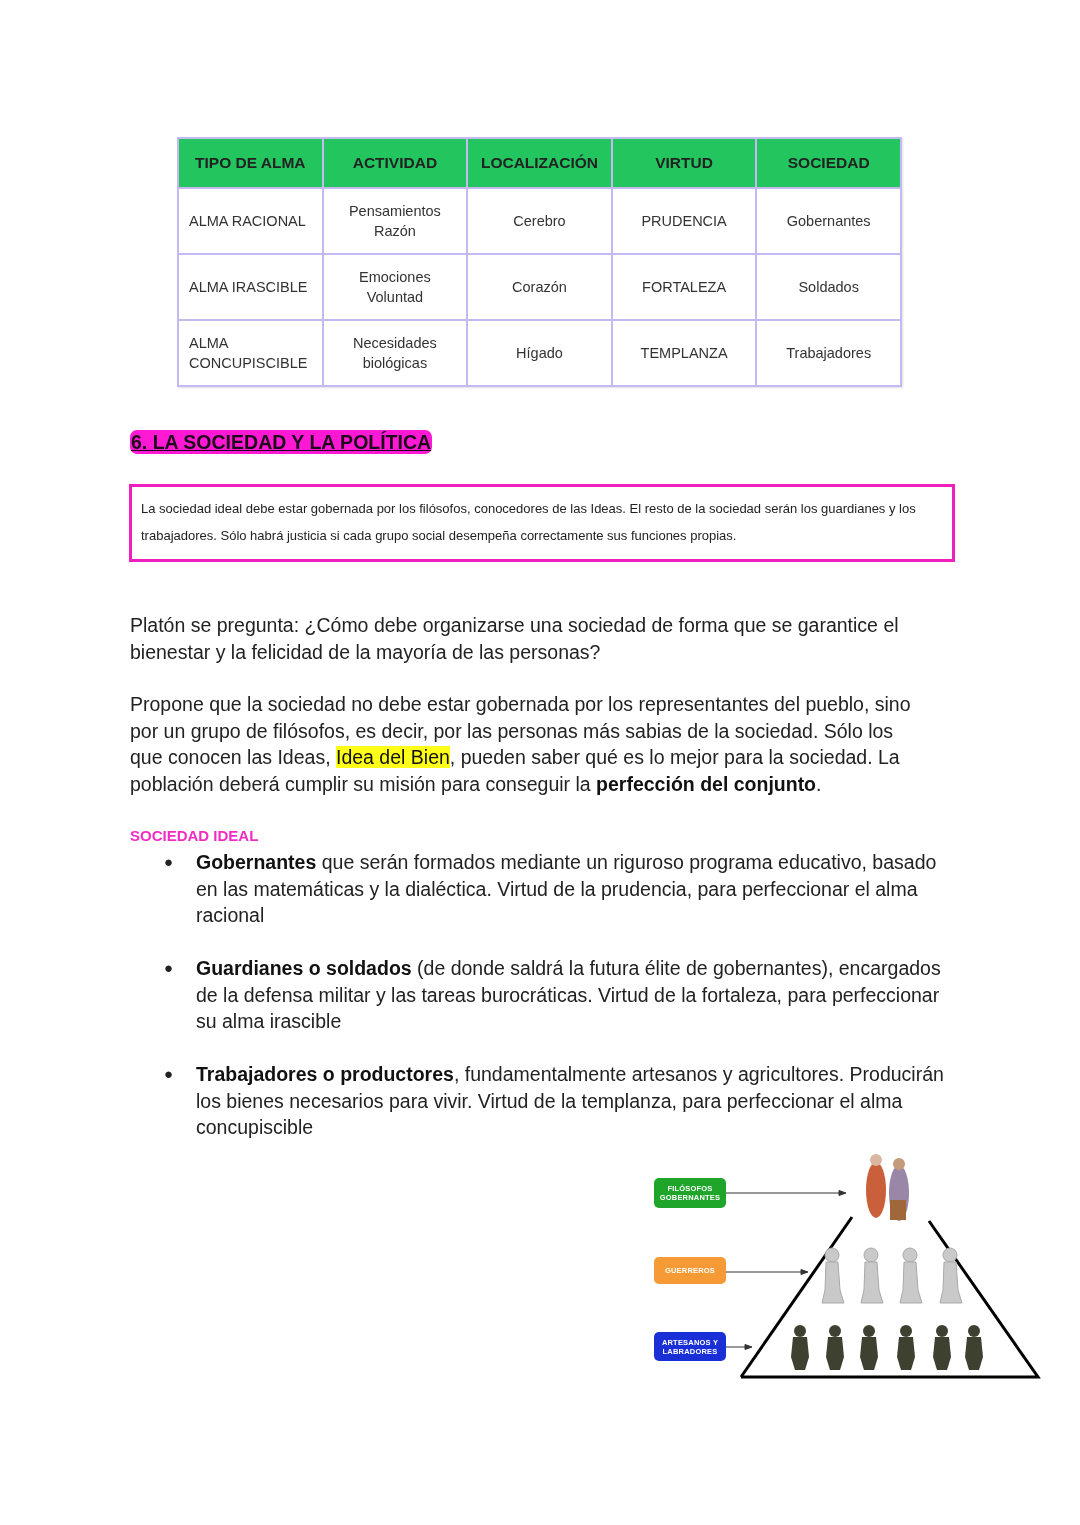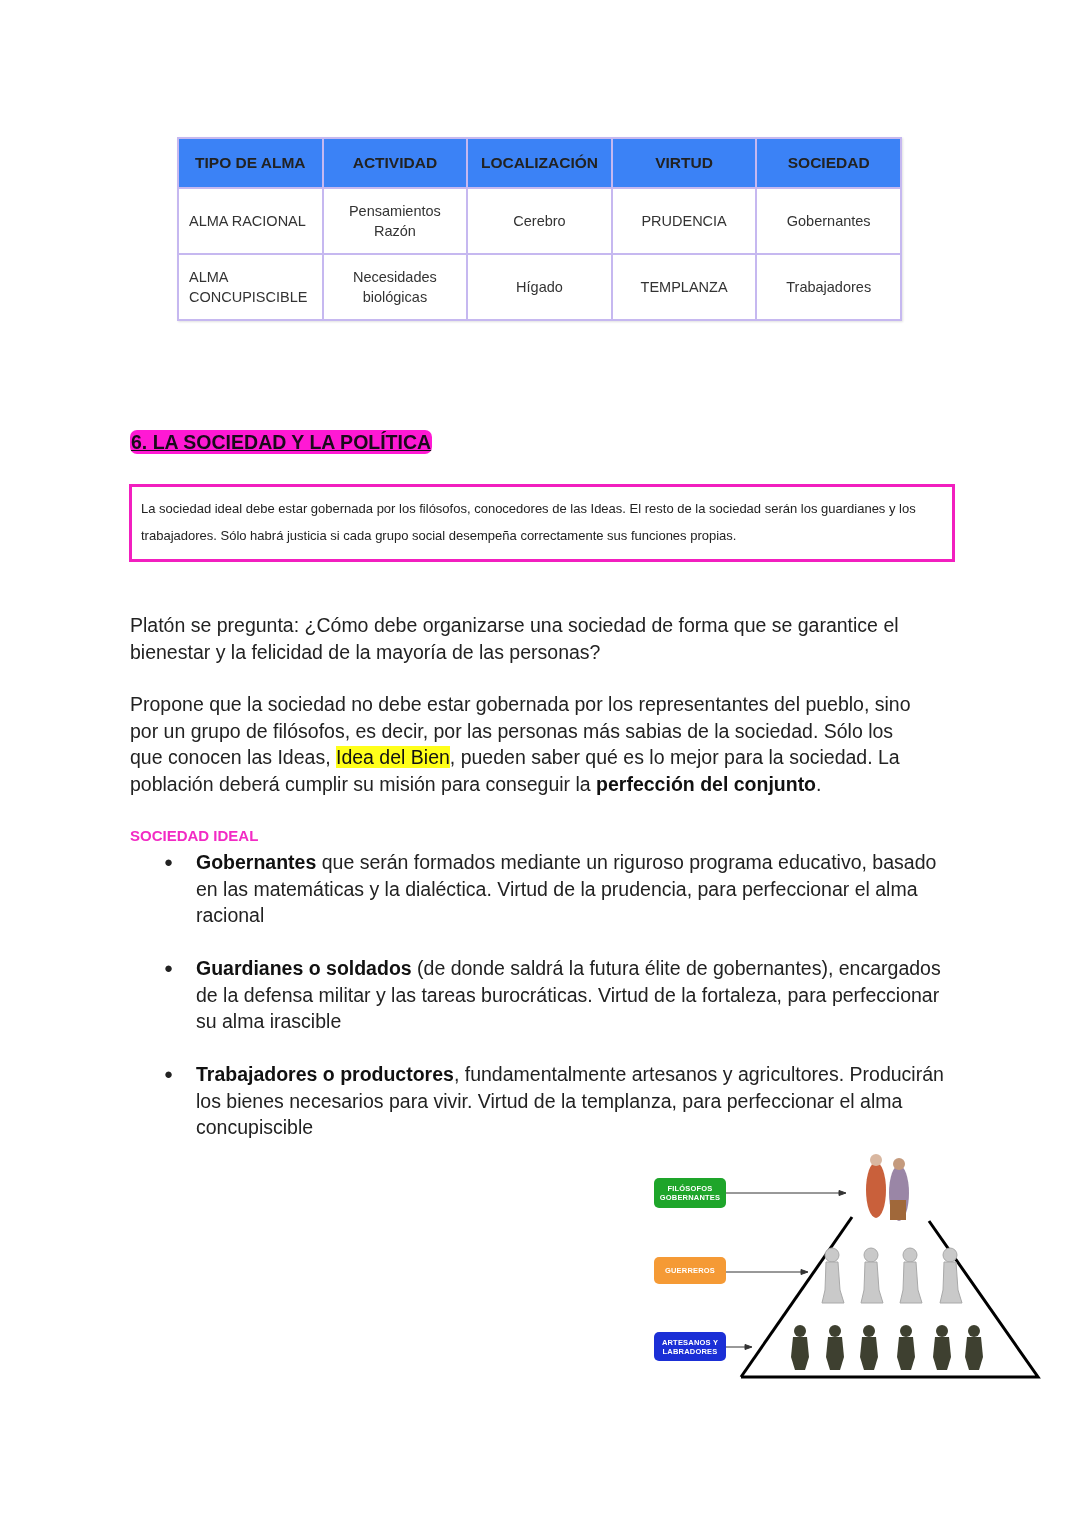--- a/index.html
+++ b/index.html
@@ -5,21 +5,21 @@
   html, body { margin: 0; padding: 0; background: #ffffff; }
   body { width: 1080px; height: 1525px; position: relative; overflow: hidden;
          font-family: "Liberation Sans", sans-serif; color: #111; }
 
   
   .soul-table { position: absolute; left: 177px; top: 137px; width: 725px;
                 border-collapse: collapse; table-layout: fixed;
                 box-shadow: 1px 1px 2px rgba(0,0,0,0.12); }
   .soul-table th, .soul-table td { border: 2px solid #c6b8f0; text-align: center;
                 vertical-align: middle; font-size: 14.5px; color: #333; padding: 0 10px; }
-  .soul-table th { background: #3b82f6; height: 48px; font-weight: bold; font-size: 15.5px; color: #222; }
+  .soul-table th { background: #22c55e; height: 48px; font-weight: bold; font-size: 15.5px; color: #222; }
   .soul-table td { height: 64px; line-height: 20px; background: #fff; }
   .soul-table td.first { text-align: left; }
 
   
   .section-heading { position: absolute; left: 130px; top: 430px; margin: 0;
                      font-size: 19.5px; font-weight: bold; text-decoration: underline;
                      background: #ff19d4; color: #1a0a1a; padding: 0 1px; line-height: 24px; border-radius: 7px; }
 
   
   .summary-box { position: absolute; left: 129px; top: 484px; width: 802px;
@@ -64,20 +64,27 @@
       <th>SOCIEDAD</th>
     </tr>
   </thead>
   <tbody>
     <tr>
       <td class="first"><span>ALMA RACIONAL</span></td>
       <td><span>Pensamientos</span><br><span>Razón</span></td>
       <td>Cerebro</td>
       <td>PRUDENCIA</td>
       <td>Gobernantes</td>
+    </tr>
+    <tr>
+      <td class="first"><span>ALMA IRASCIBLE</span></td>
+      <td><span>Emociones</span><br><span>Voluntad</span></td>
+      <td>Corazón</td>
+      <td>FORTALEZA</td>
+      <td>Soldados</td>
     </tr>
     <tr>
       <td class="first"><span>ALMA</span><br><span>CONCUPISCIBLE</span></td>
       <td><span>Necesidades</span><br><span>biológicas</span></td>
       <td>Hígado</td>
       <td>TEMPLANZA</td>
       <td>Trabajadores</td>
     </tr>
   </tbody>
 </table>

